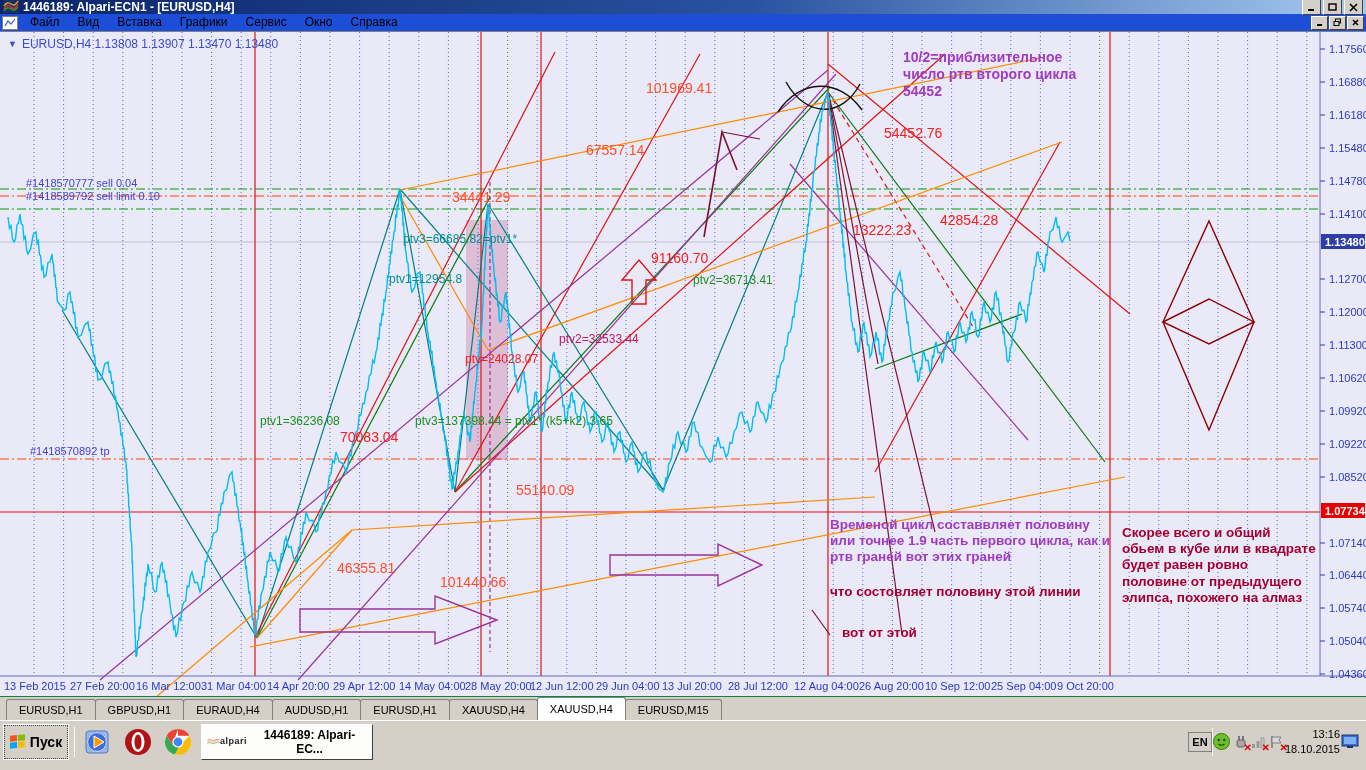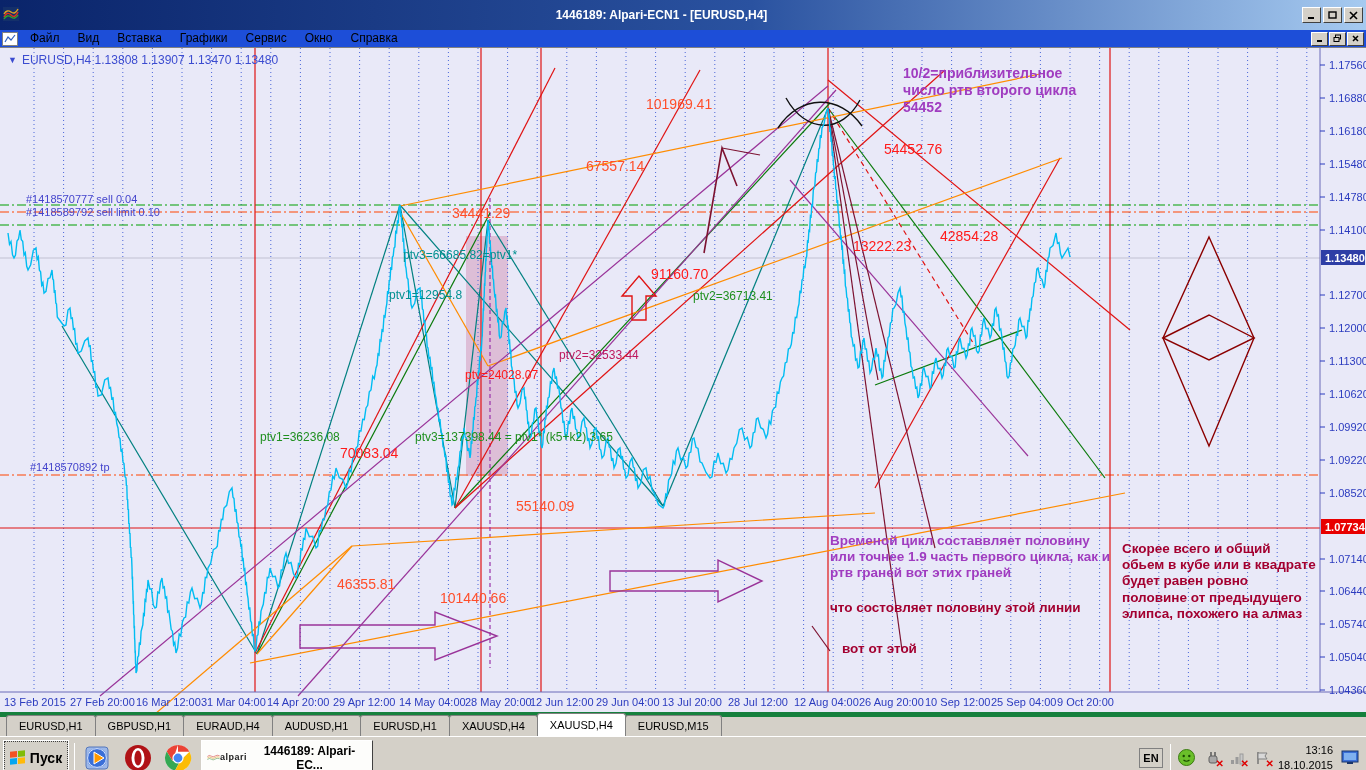--- a/index.html
+++ b/index.html
@@ -1,22 +1,22 @@
 <!DOCTYPE html>
 <html><head>
 <meta charset="utf-8">
 <style>
   * { box-sizing: border-box; margin: 0; padding: 0; }
   html,body { width:1366px; height:770px; overflow:hidden; }
   body { font-family:"Liberation Sans",sans-serif; background:#d4d0c8; font-size:12px; }
   .screen { position:relative; width:1366px; height:770px; }
 
   
-  .titlebar { height:30px; display:flex; align-items:center; padding:0 3px;
-    background:linear-gradient(90deg,#0a246a 0%,#2a52a0 55%,#a6caf0 100%); color:#fff;text-align:center; }
+  .titlebar { height:14px; display:flex; align-items:center; padding:0 3px;
+    background:linear-gradient(90deg,#0a246a 0%,#2a52a0 55%,#a6caf0 100%); color:#fff; }
   .titlebar .title { font-weight:bold; font-size:12px; margin-left:4px; flex:1;
     white-space:nowrap; overflow:hidden; }
   .winbtn { width:19px; height:16px; margin-left:2px; background:#d4d0c8;
     border:1px solid; border-color:#ffffff #404040 #404040 #ffffff;
     display:flex; align-items:center; justify-content:center; }
   .winbtn svg { display:block; }
 
   
   .menubar { height:18px; background:#1d4ed8; display:flex; align-items:center;
     border-bottom:1px solid #808080; padding:0 2px; }
@@ -31,21 +31,21 @@
   
   .chart { position:relative; height:664px; background:#e9e9f8; overflow:hidden; }
   .chart svg { position:absolute; left:0; top:0; }
   svg text { font-family:"Liberation Sans",sans-serif; }
   .clabel { position:absolute; white-space:nowrap; line-height:1.2; }
   .ohlc { position:absolute; left:8px; top:5px; color:#3b4bd0; font-size:12px;
     display:flex; align-items:center; gap:5px; }
   .ohlc .arr { font-size:9px; color:#3b4bd0; }
 
   
-  .tabsrow { height:24px; background:#d4d0c8; border-top:5px solid #15803d;
+  .tabsrow { height:24px; background:#d4d0c8; border-top:1px solid #15803d;
     display:flex; align-items:flex-end; padding:2px 0 0 6px; }
   .tab { height:21px; padding:0 12px; font-size:11px; display:flex; align-items:center;
     background:#d4d0c8; border:1px solid #808080; border-bottom:none;
     border-radius:3px 3px 0 0; margin-right:-1px; color:#000; }
   .tab.active { background:#ffffff; height:23px; position:relative; z-index:2; }
 
   
   .taskbar { height:42px; background:#d4d0c8; border-top:1px solid #ffffff;
     display:flex; align-items:center; padding:0 4px; gap:6px; }
   .start { height:34px; width:64px; display:flex; align-items:center; justify-content:center;
@@ -56,21 +56,21 @@
     grid-template-rows:6px 6px; gap:1px; transform:skewY(-6deg); }
   .flag i { display:block; }
   .tb-sep { width:1px; height:30px; background:#808080; border-right:1px solid #fff; }
   .ql { width:34px; height:34px; display:flex; align-items:center; justify-content:center; background:transparent; border:none; }
   .task-btn { height:36px; width:172px; background:#fdfdfb; border:1px solid;
     border-color:#ffffff #404040 #404040 #ffffff; display:flex; align-items:center;
     gap:5px; padding:0 5px; font-weight:bold; font-size:12px; }
   .alp { width:40px; display:flex; flex-direction:row; align-items:center; line-height:1; }
   .alp .word { font-size:9px; color:#222; letter-spacing:0.5px; }
   .spacer { flex:1; }
-  .tray { display:flex; align-items:center; gap:7px; padding-right:2px; }
+  .tray { display:flex; align-items:center; padding-right:2px; }
   .lang { width:24px; height:20px; border:1px solid #808080; background:#d4d0c8;
     display:flex; align-items:center; justify-content:center; font-size:11px; font-weight:bold; }
   .tray-sep { width:1px; height:28px; background:#808080; border-right:1px solid #fff; }
   .tico { position:relative; width:18px; height:18px; display:flex; align-items:center; justify-content:center; }
   .tico .x { position:absolute; right:-3px; bottom:-2px; color:#e00000; font-size:10px; font-weight:bold; }
   .clock { text-align:right; font-size:11px; line-height:1.35; }
   .showdesk { width:20px; height:18px; display:flex; align-items:center; justify-content:center; }
 </style>
 </head>
 <body>

